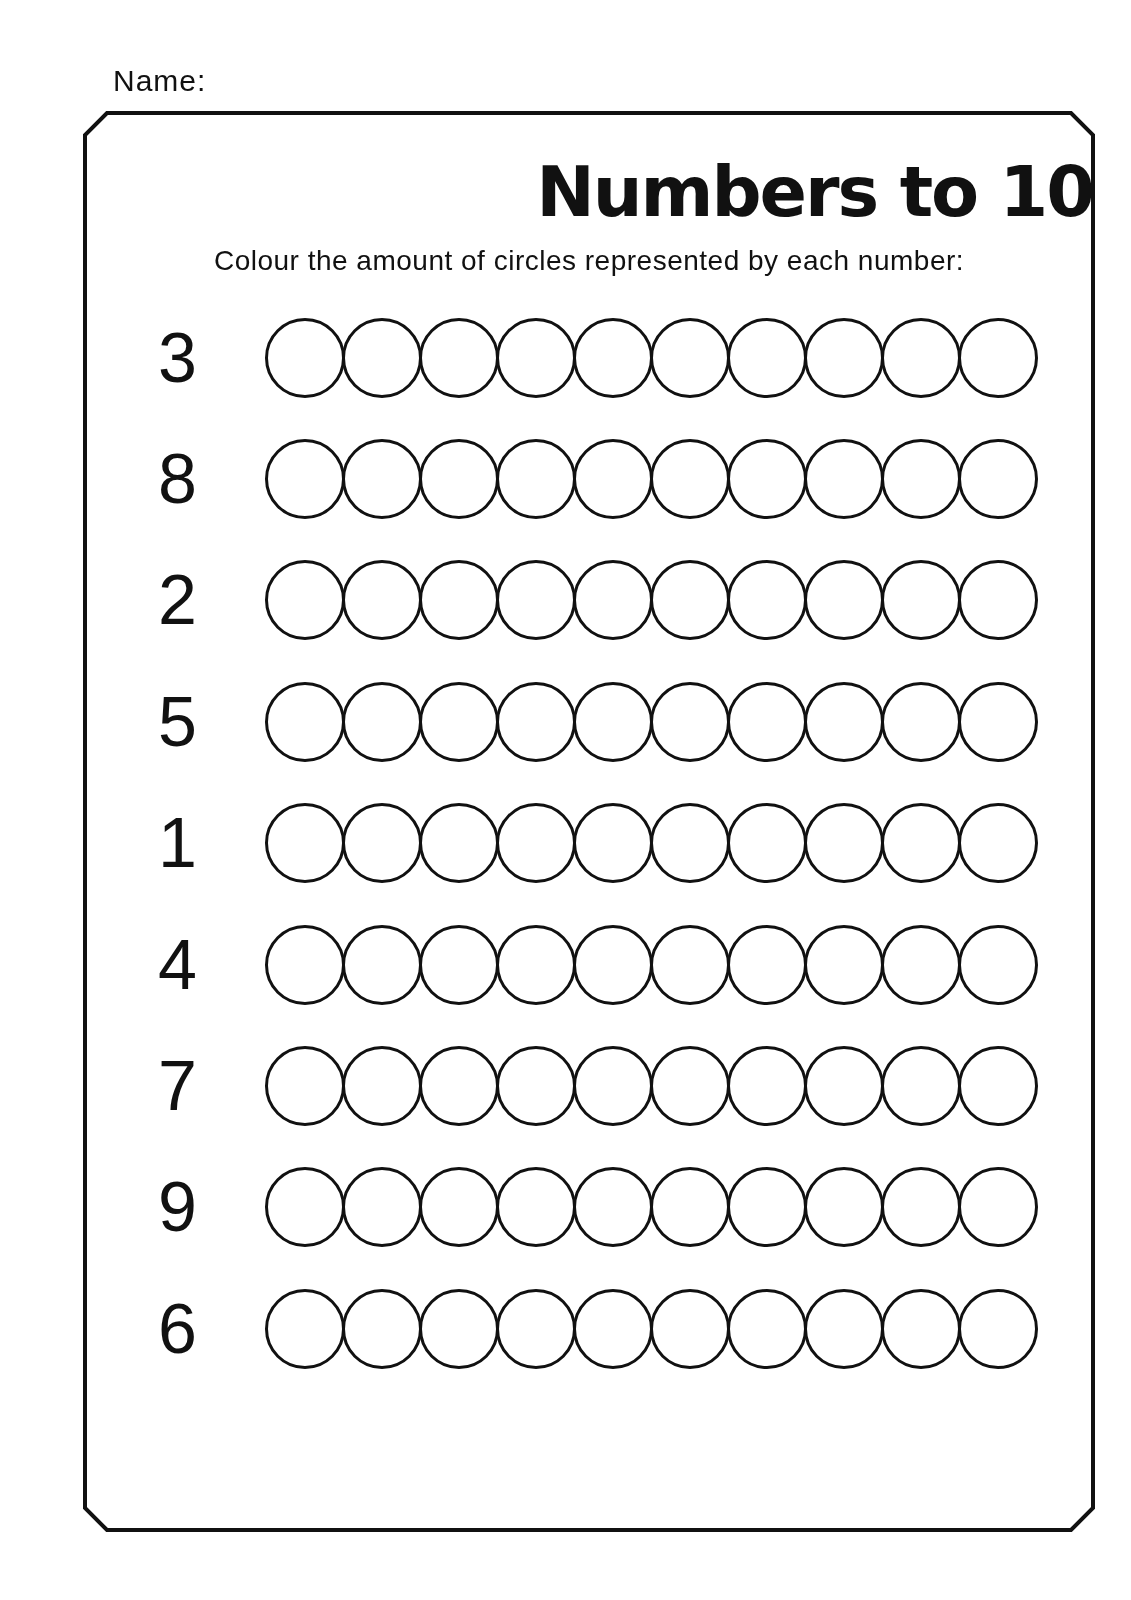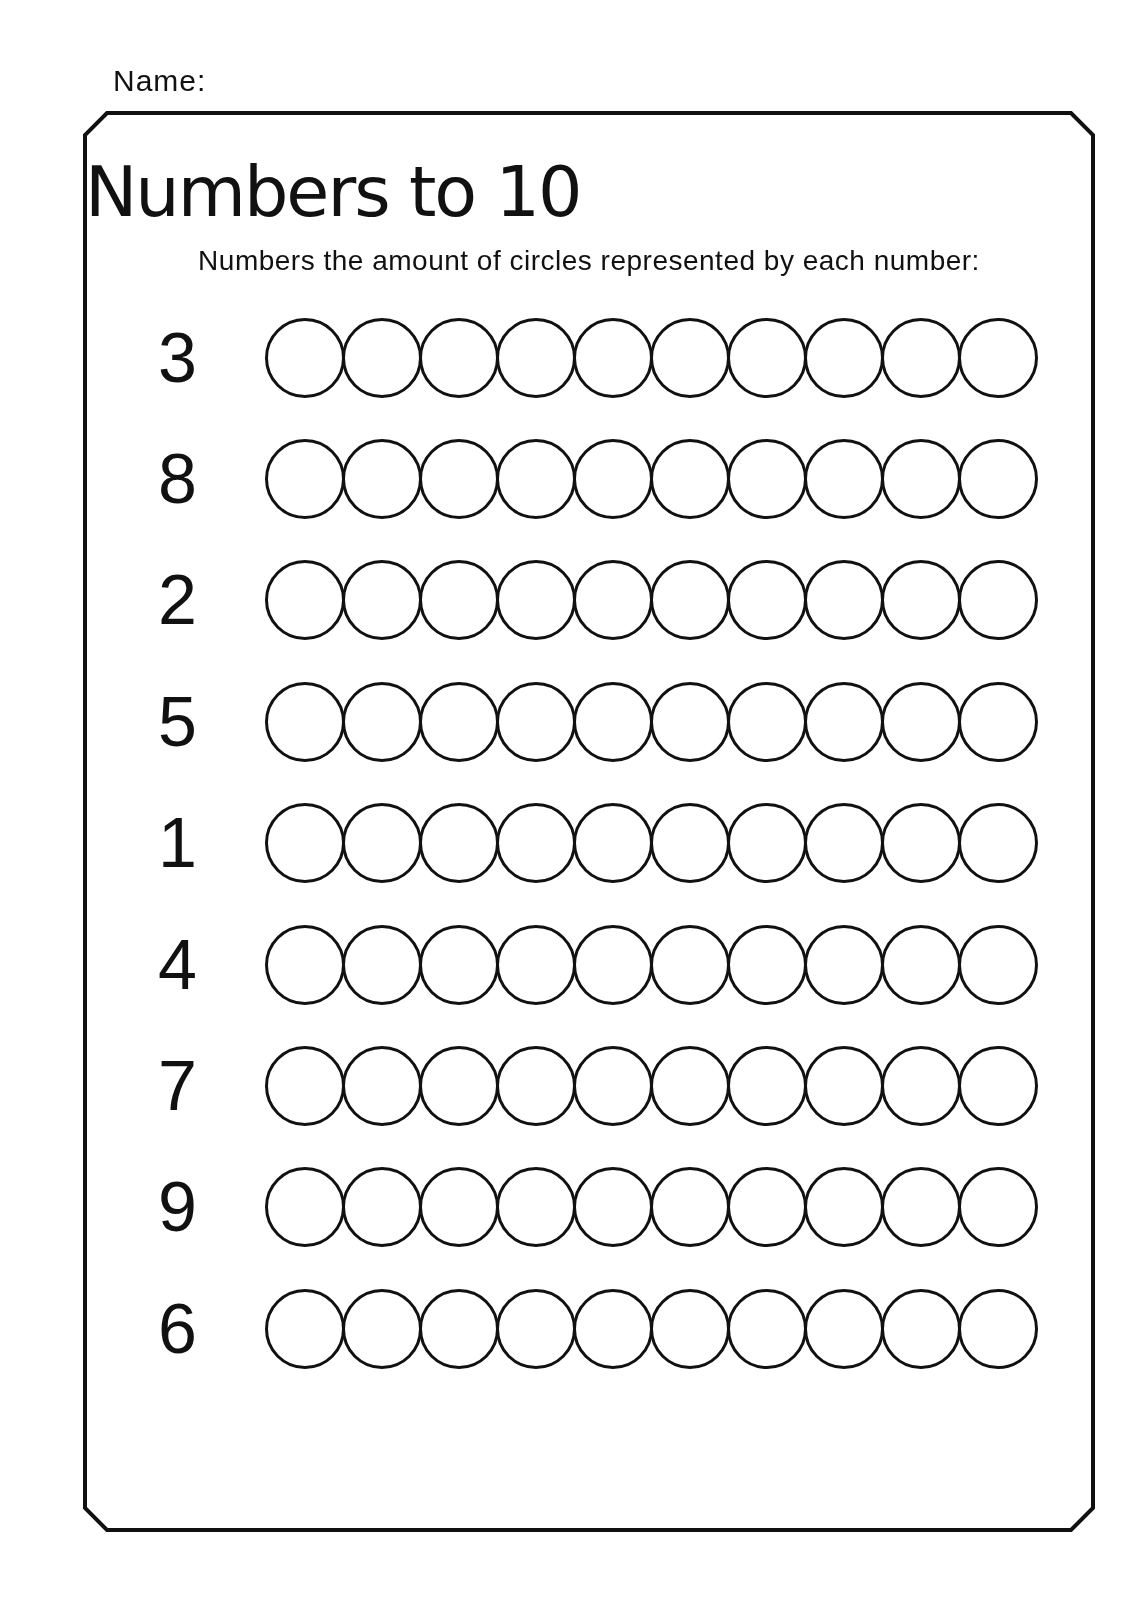--- a/index.html
+++ b/index.html
@@ -37,23 +37,23 @@
     left: 62px;
     top: 113px;
     width: 1008px;
     height: 1417px;
   }
   .title {
     position: absolute;
     left: 0;
     top: 44px;
     width: 100%;
-    text-align: left;
+    text-align: right;
     font-family: "DejaVu Sans", sans-serif;
-    font-weight: 400;
+    font-weight: 700;
     font-size: 70px;
     line-height: 1;
     letter-spacing: -2px;
     color: var(--ink, #111111);
   }
   .instruction {
     position: absolute;
     left: 0;
     top: 132px;
     width: 100%;
@@ -104,21 +104,21 @@
   <div class="name-label">Name:</div>
 
   <svg class="border-svg" width="1131" height="1600" viewBox="0 0 1131 1600">
     <polygon points="84,113 1048,113 1070,135 1070,1508 1048,1530 84,1530 62,1508 62,135" fill="none" stroke="#111111" stroke-width="4" stroke-linejoin="miter"></polygon>
   </svg>
 
   <div class="panel">
 
     <div class="title">Numbers to 10</div>
 
-    <div class="instruction">Numbers the amount of circles represented by each number:</div>
+    <div class="instruction">Colour the amount of circles represented by each number:</div>
 
     <div class="rows" id="rows">
         <div class="row">
           <div class="num">3</div>
           <div class="circles">
             <div class="circle"></div>
             <div class="circle"></div>
             <div class="circle"></div>
             <div class="circle"></div>
             <div class="circle"></div>

